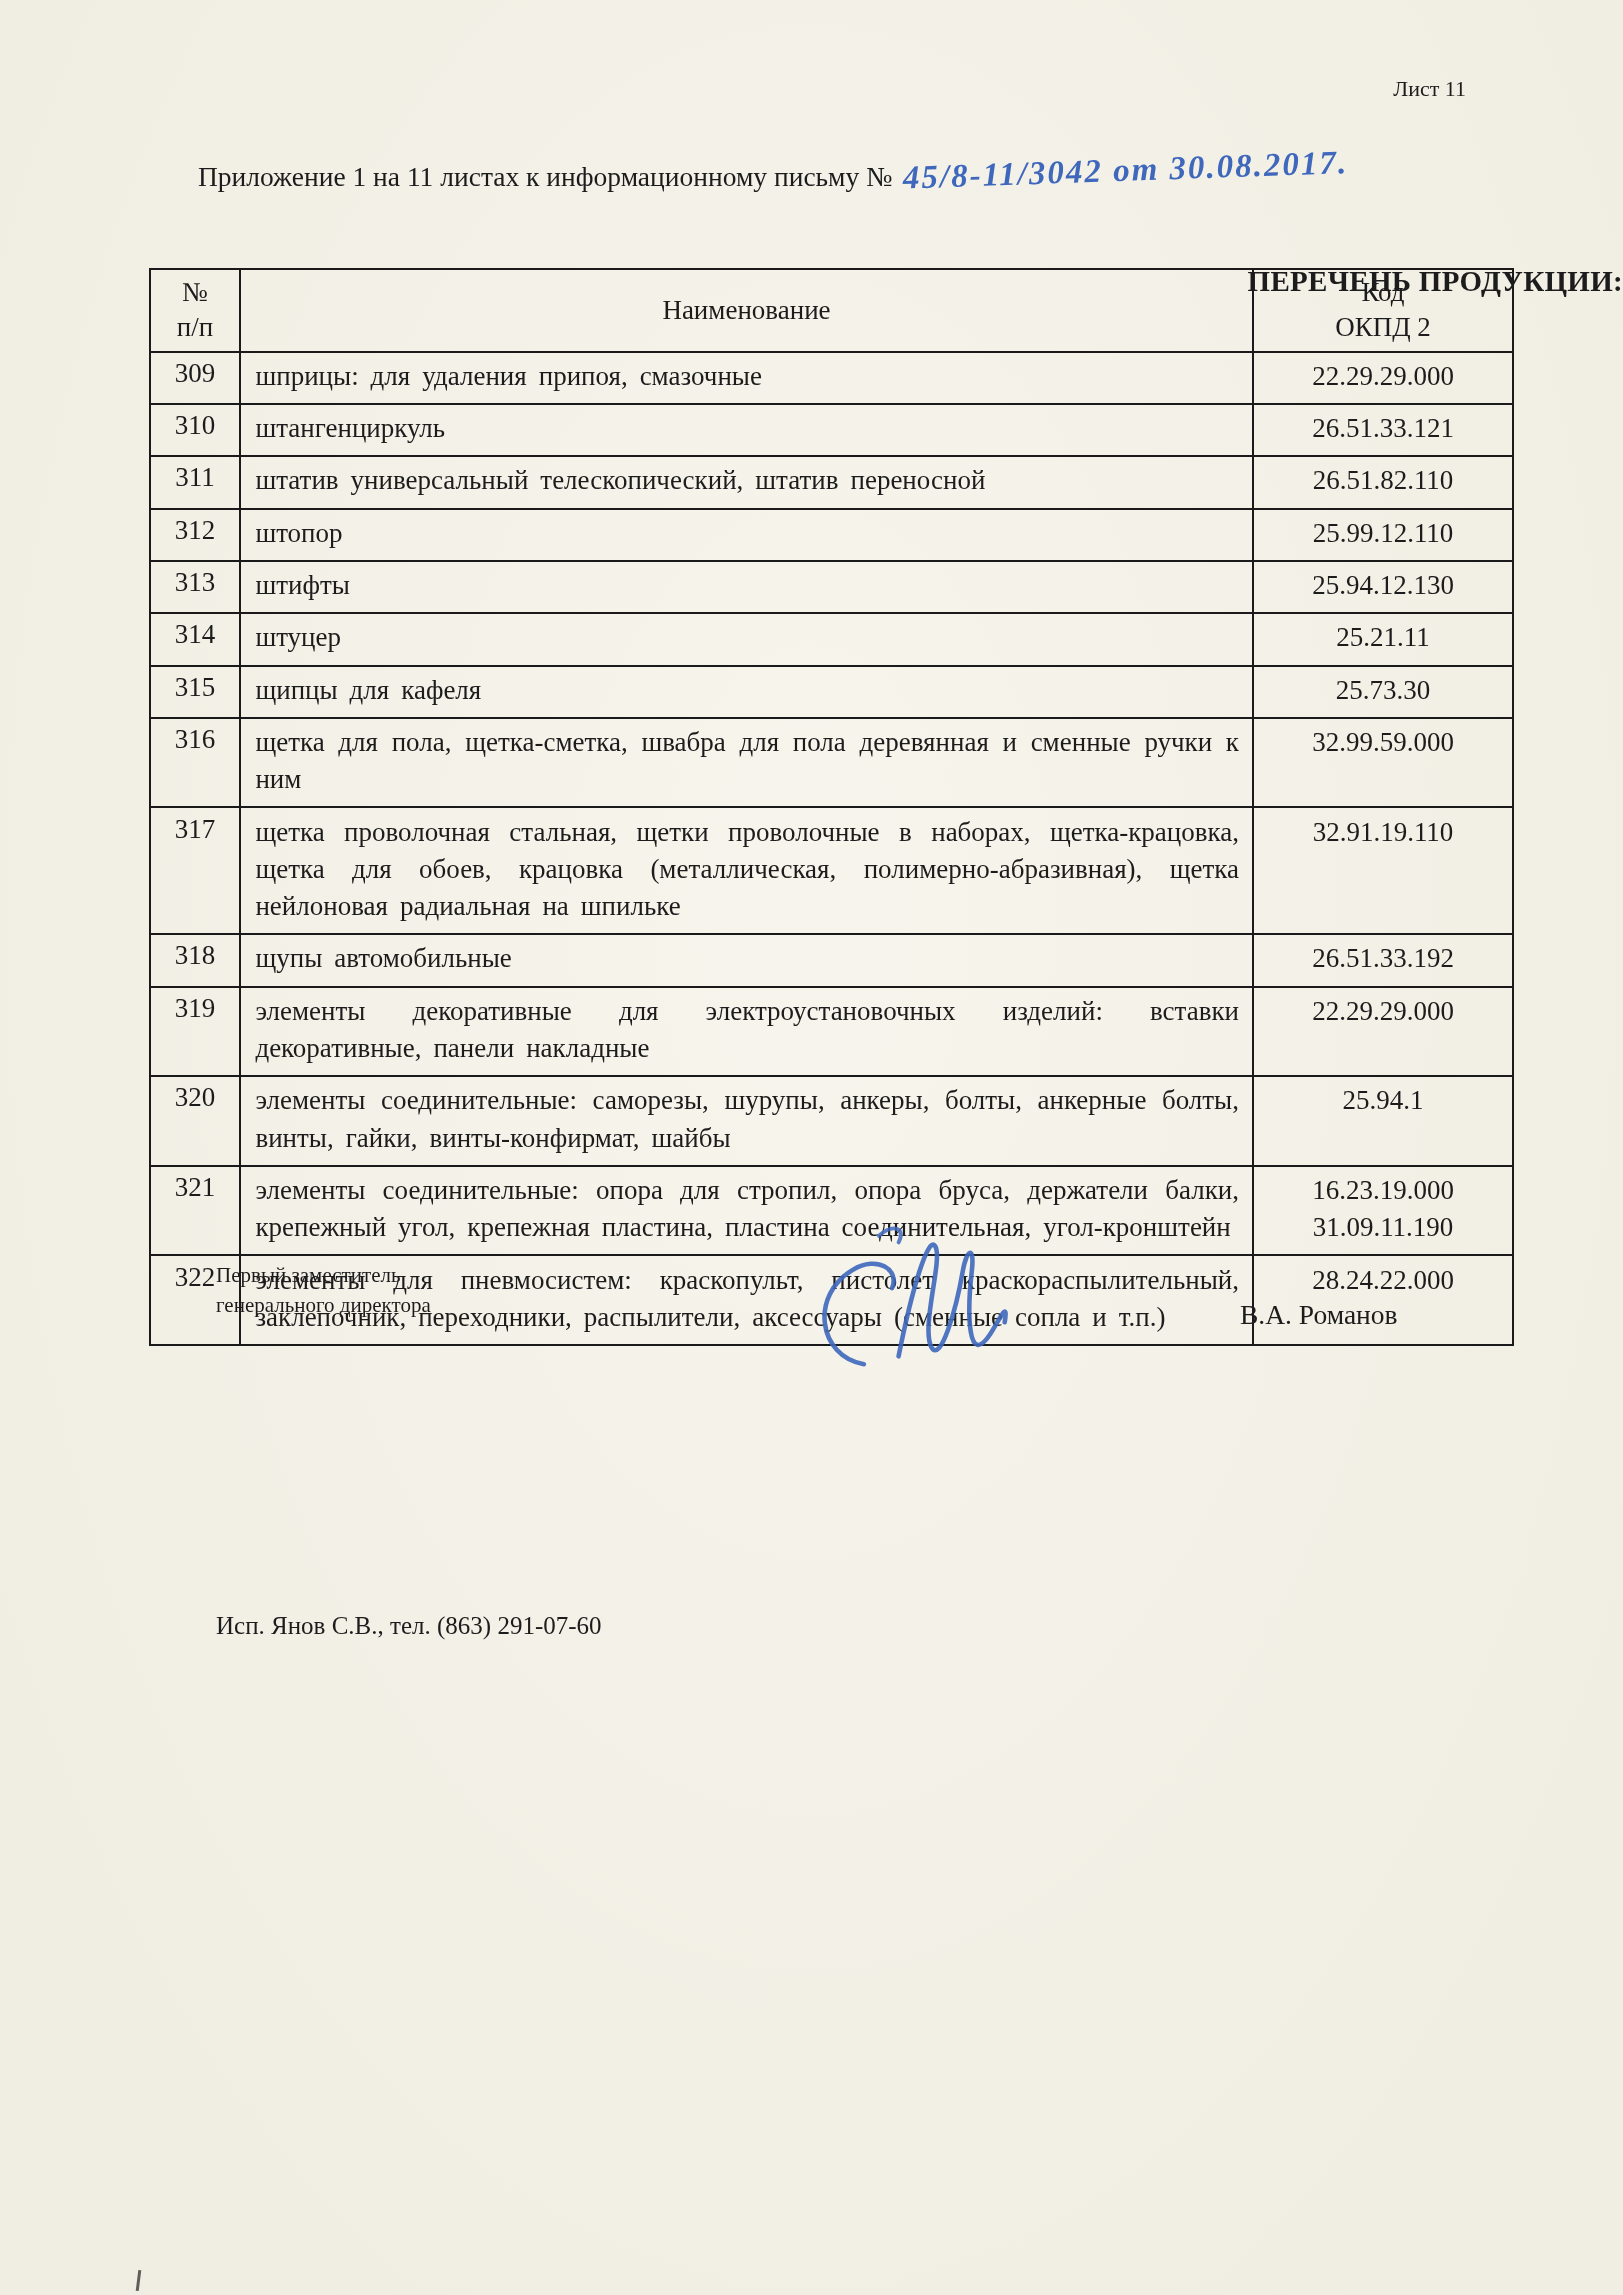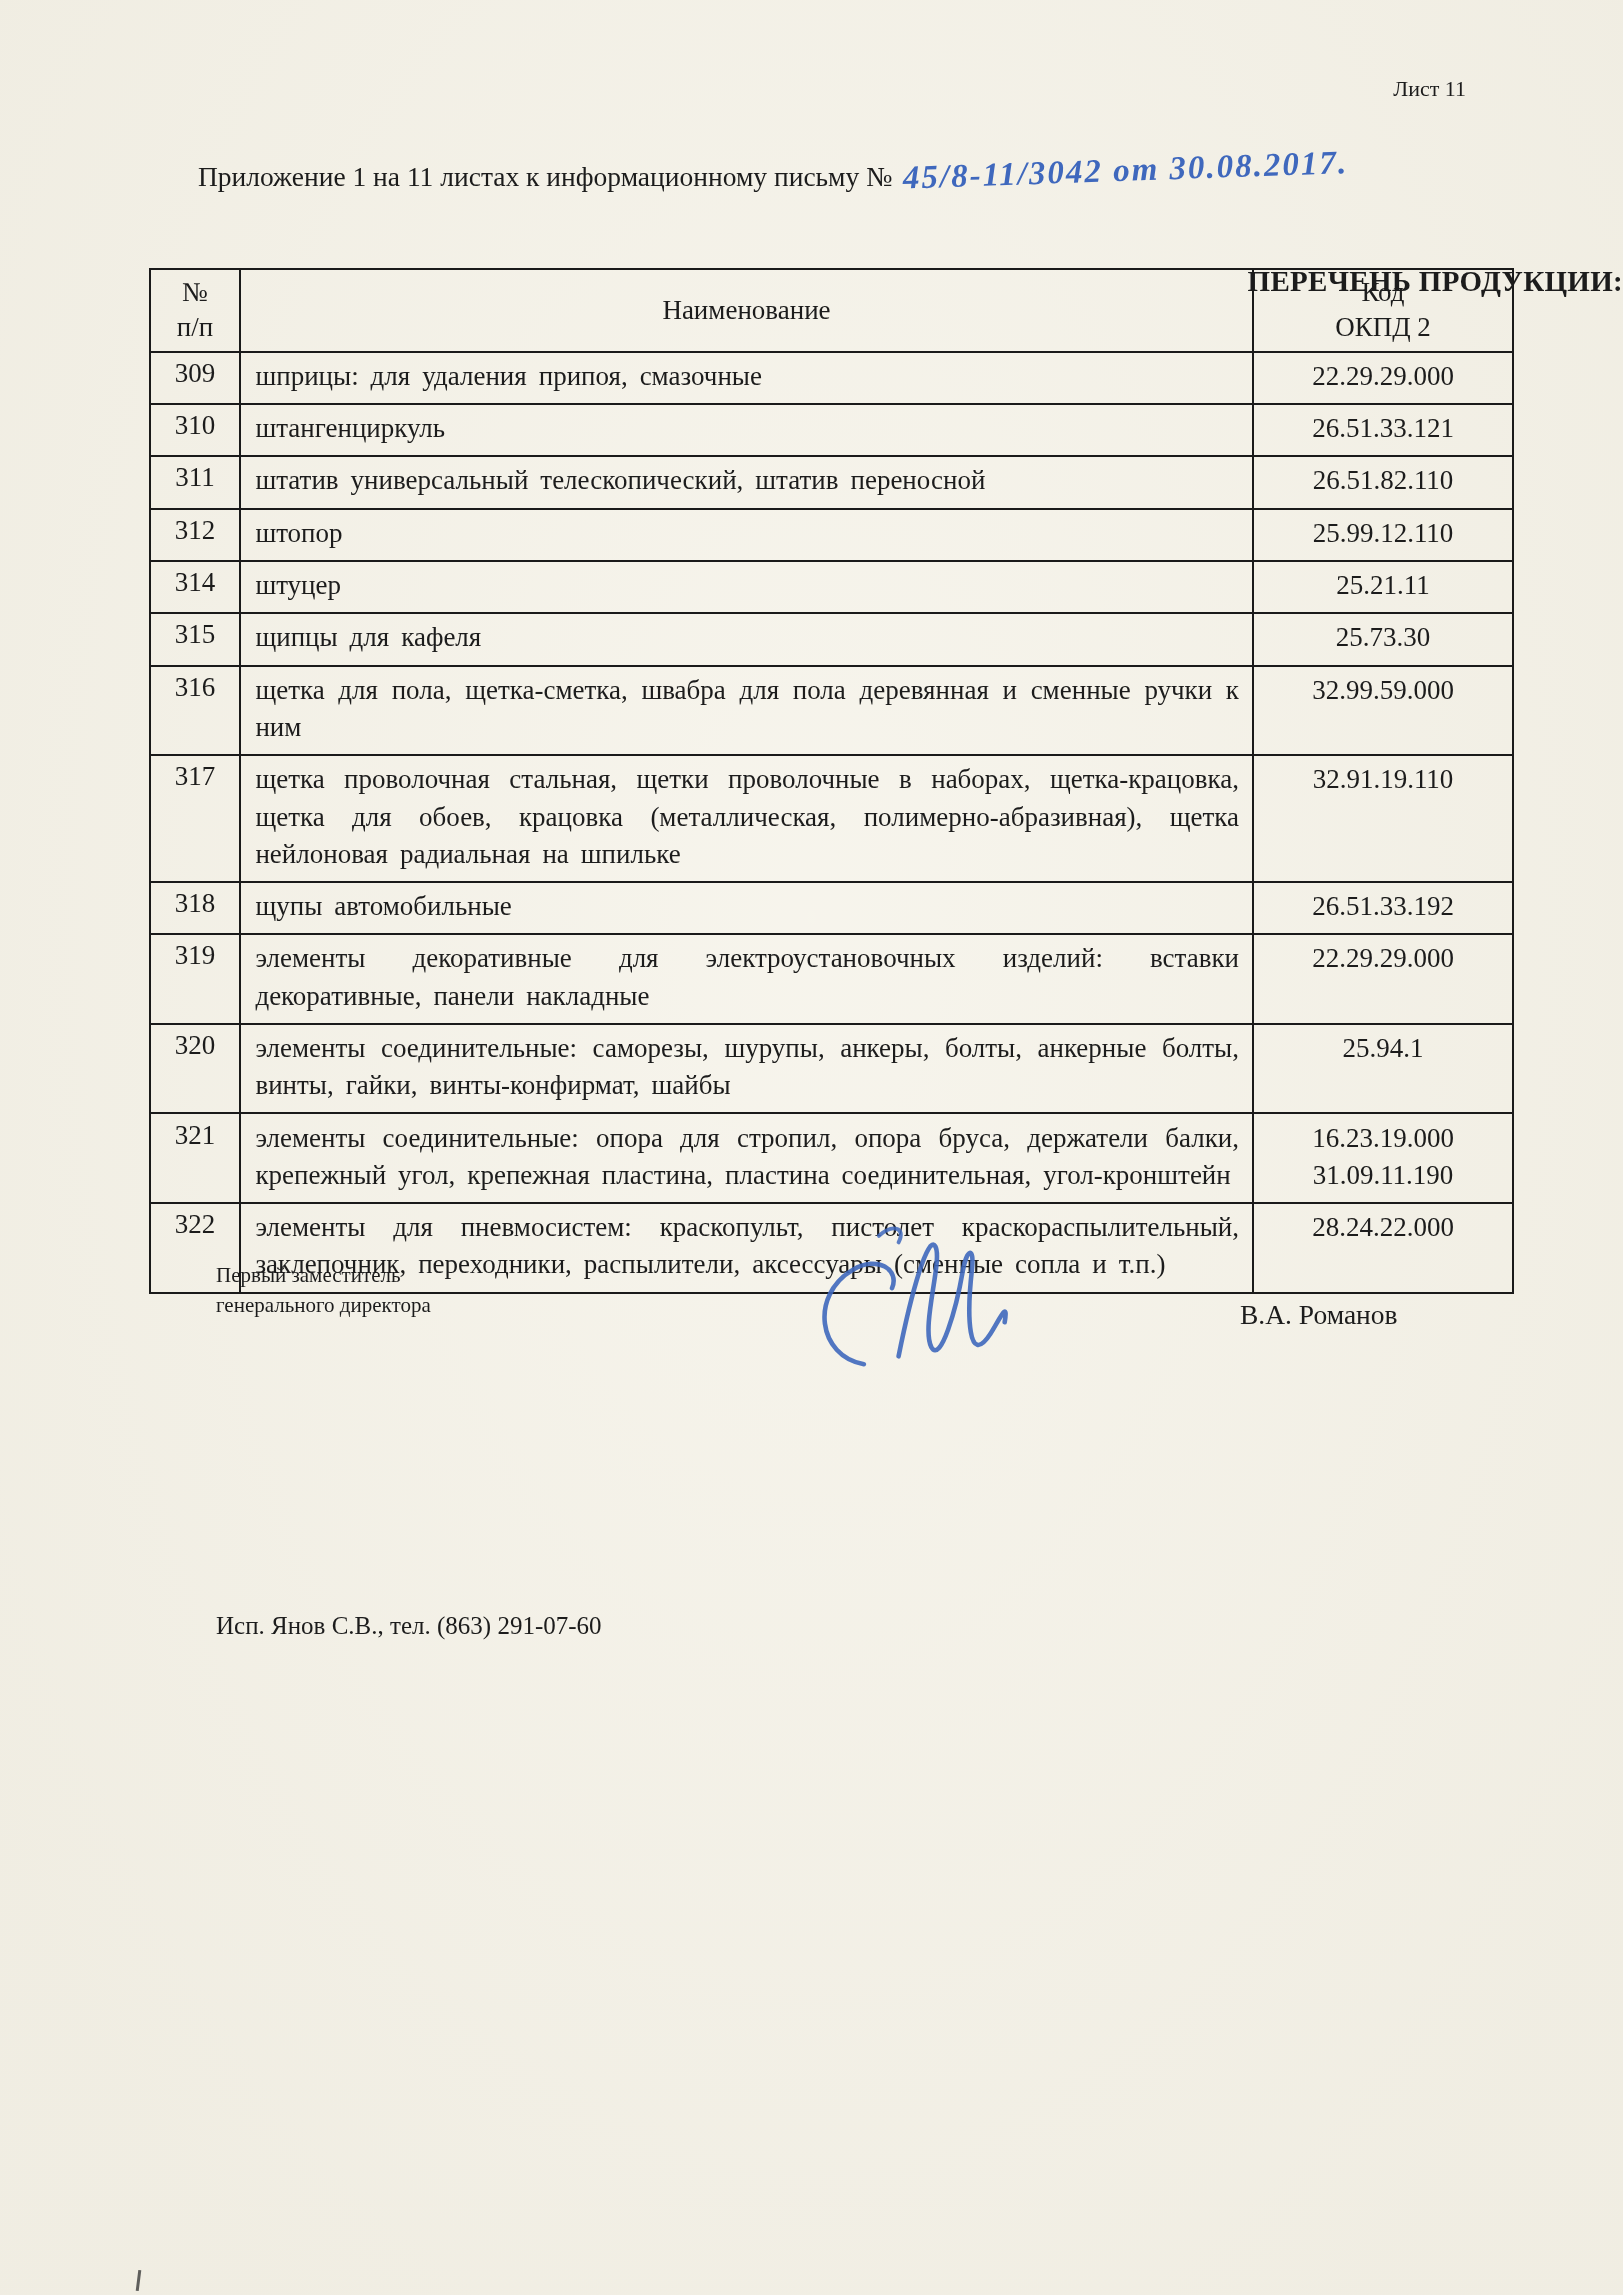--- a/index.html
+++ b/index.html
@@ -176,20 +176,25 @@
           <td class="c-num">311</td>
           <td class="c-name">штатив универсальный телескопический, штатив переносной</td>
           <td class="c-code">26.51.82.110</td>
         </tr>
         <tr>
           <td class="c-num">312</td>
           <td class="c-name">штопор</td>
           <td class="c-code">25.99.12.110</td>
         </tr>
         <tr>
+          <td class="c-num">313</td>
+          <td class="c-name">штифты</td>
+          <td class="c-code">25.94.12.130</td>
+        </tr>
+        <tr>
           <td class="c-num">314</td>
           <td class="c-name">штуцер</td>
           <td class="c-code">25.21.11</td>
         </tr>
         <tr>
           <td class="c-num">315</td>
           <td class="c-name">щипцы для кафеля</td>
           <td class="c-code">25.73.30</td>
         </tr>
         <tr>

